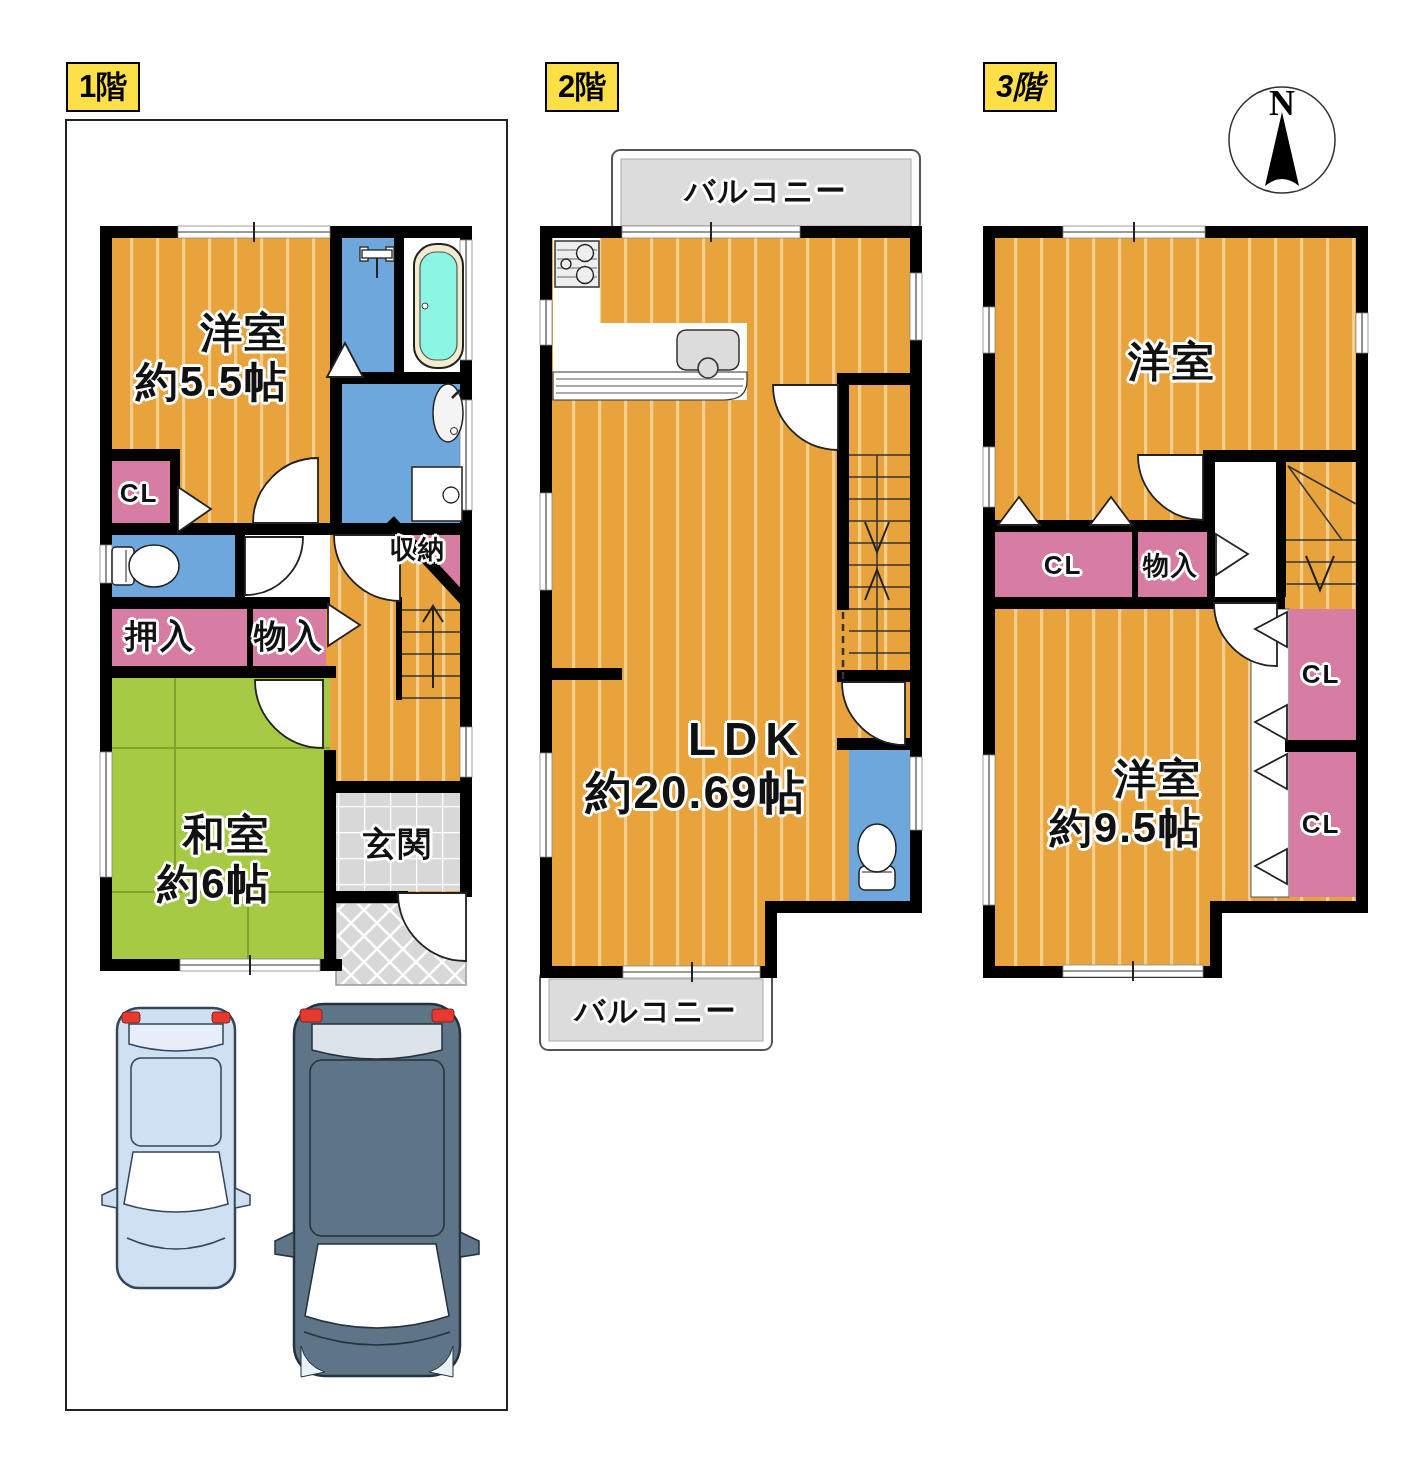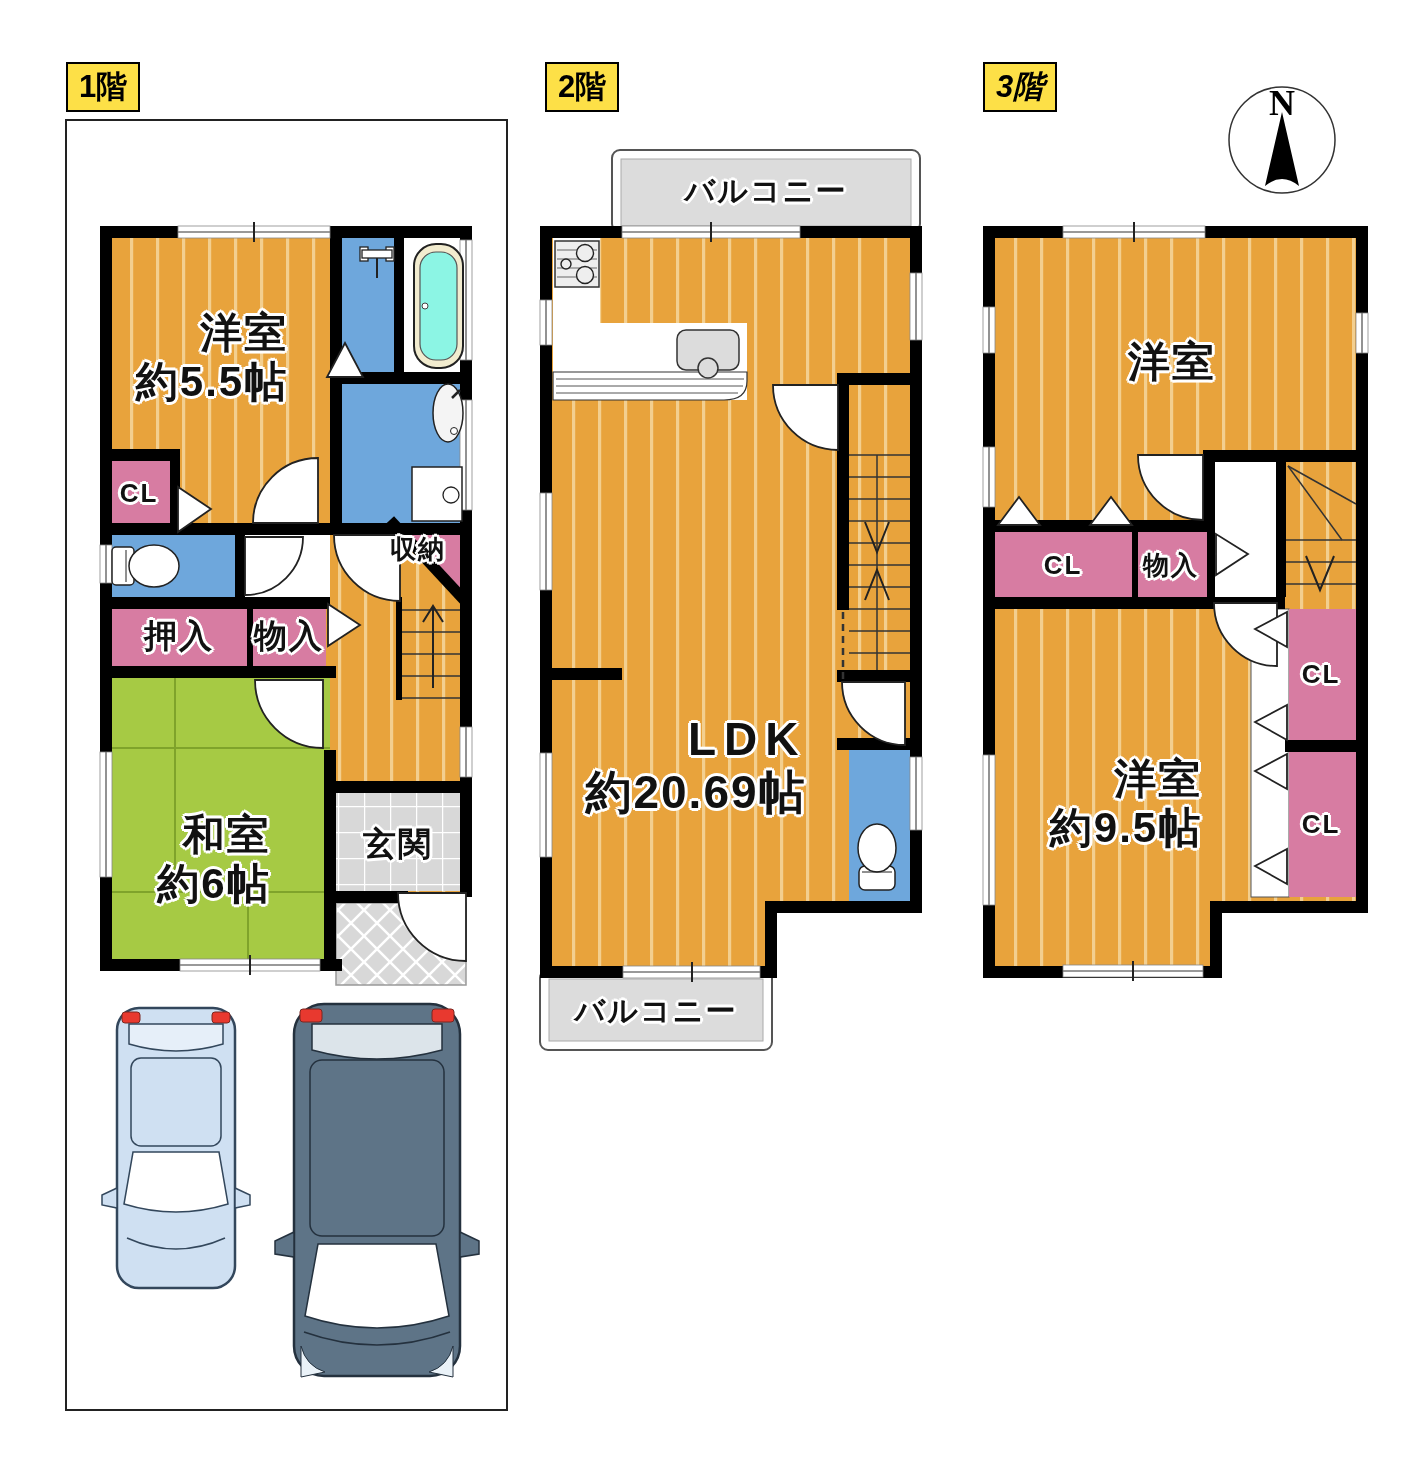--- a/index.html
+++ b/index.html
@@ -376,21 +376,21 @@
 <div class="flabel" style="left:66px;top:62px;width:70px;height:46px;">1階</div>
 <div class="flabel" style="left:545px;top:62px;width:70px;height:46px;">2階</div>
 <div class="flabel" style="left:983px;top:62px;width:70px;height:46px;font-style:italic;">3階</div>
 
 <div class="rlabel two fs44" style="left:212px;top:358px;">
   <span>洋室</span>
   <span>約5.5帖</span>
 </div>
 <div class="rlabel fs32" style="left:139px;top:493px;">CL</div>
 <div class="rlabel fs32" style="left:418px;top:549px;">収納</div>
-<div class="rlabel fs34" style="left:179px;top:636px;">押入</div>
+<div class="rlabel fs34" style="left:160px;top:636px;">押入</div>
 <div class="rlabel fs34" style="left:289px;top:636px;">物入</div>
 <div class="rlabel two fs44" style="left:214px;top:860px;">
   <span>和室</span>
   <span>約6帖</span>
 </div>
 <div class="rlabel fs34" style="left:398px;top:844px;">玄関</div>
 
 <div class="rlabel fs30" style="left:766px;top:191px;">バルコニー</div>
 <div class="rlabel two fs48" style="left:696px;top:766px;">
   <span style="letter-spacing:8px;">LDK</span>

